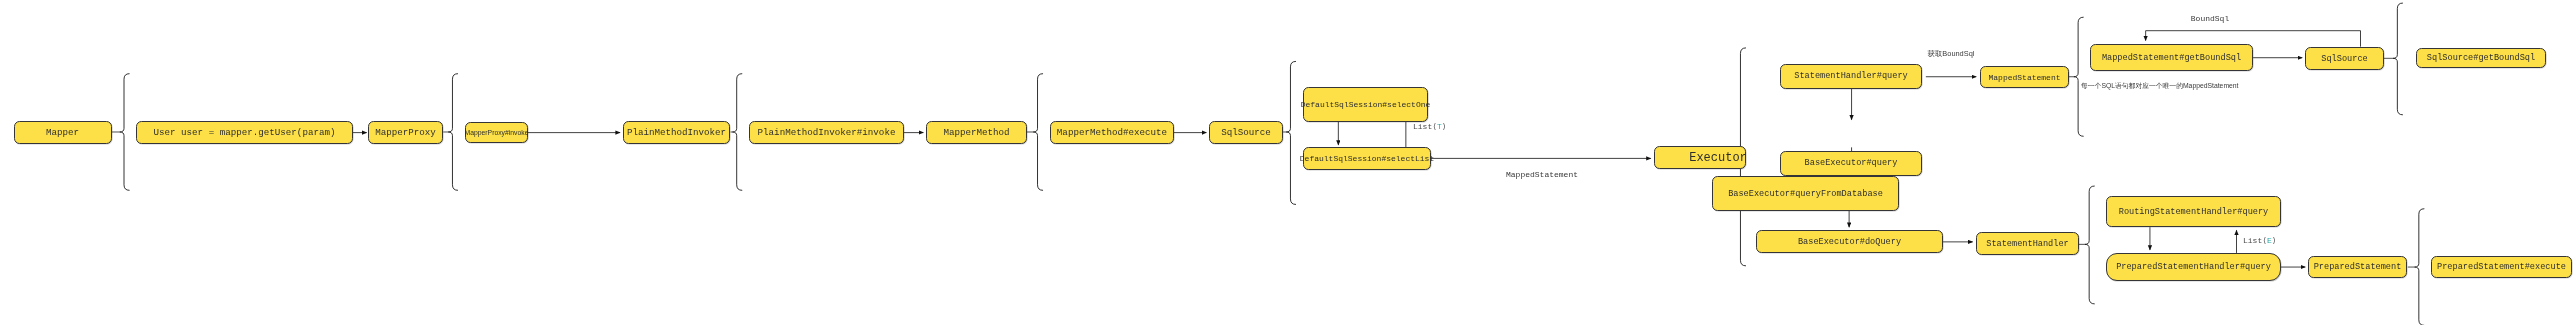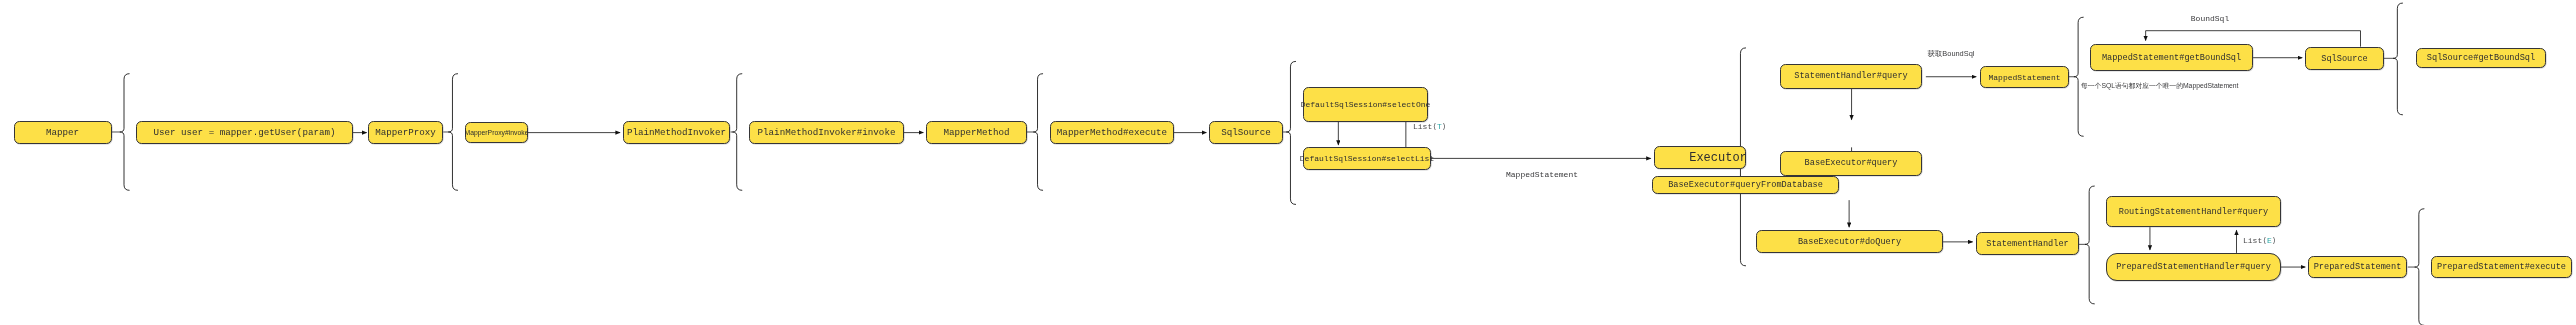--- a/index.html
+++ b/index.html
@@ -95,21 +95,21 @@
       <div class="node" style="left: 749px; top: 121px; width: 155px; height: 23px; font-size: 9.2px;">PlainMethodInvoker#invoke</div>
       <div class="node" style="left: 926px; top: 121px; width: 101px; height: 23px; font-size: 9.2px;">MapperMethod</div>
       <div class="node" style="left: 1050px; top: 121px; width: 124px; height: 23px; font-size: 9.2px;">MapperMethod#execute</div>
       <div class="node" style="left: 1209px; top: 121px; width: 74px; height: 23px; font-size: 9.2px;">SqlSource</div>
       <div class="node" style="left: 1303px; top: 87px; width: 125px; height: 35px; font-size: 8px;">DefaultSqlSession#selectOne</div>
       <div class="node" style="left: 1303px; top: 147px; width: 128px; height: 23px; font-size: 8px;">DefaultSqlSession#selectList</div>
       <div class="node" style="left: 1654px; top: 146px; width: 92px; height: 23px; font-size: 12px; padding-left: 36px;">Executor</div>
       <div class="node" style="left: 1780px; top: 64px; width: 142px; height: 24.6px; font-size: 8.6px;">StatementHandler#query</div>
       <div class="node" style="left: 1980px; top: 66px; width: 89px; height: 22px; font-size: 8px;">MappedStatement</div>
       <div class="node" style="left: 1780px; top: 123px; width: 142px; height: 24.6px; font-size: 8.6px; margin-top: 28px;">BaseExecutor#query</div>
-      <div class="node" style="left: 1652px; top: 176px; width: 187px; height: 18px; font-size: 8.6px;">BaseExecutor#queryFromDatabase</div>
+      <div class="node" style="left: 1712px; top: 176px; width: 187px; height: 35px; font-size: 8.6px;">BaseExecutor#queryFromDatabase</div>
       <div class="node" style="left: 1756px; top: 230px; width: 187px; height: 23px; font-size: 8.6px;">BaseExecutor#doQuery</div>
       <div class="node" style="left: 1976px; top: 232px; width: 103px; height: 23px; font-size: 8.6px;">StatementHandler</div>
       <div class="node" style="left: 2090px; top: 44px; width: 163px; height: 27px; font-size: 8.6px;">MappedStatement#getBoundSql</div>
       <div class="node" style="left: 2305px; top: 47px; width: 79px; height: 23px; font-size: 8.6px;">SqlSource</div>
       <div class="node" style="left: 2416px; top: 48px; width: 130px; height: 19.6px; font-size: 8.6px;">SqlSource#getBoundSql</div>
       <div class="node" style="left: 2106px; top: 196px; width: 175px; height: 31px; font-size: 8.6px;">RoutingStatementHandler#query</div>
       <div class="node" style="left: 2106px; top: 253px; width: 175px; height: 28px; font-size: 8.6px; border-radius: 11px;">PreparedStatementHandler#query</div>
       <div class="node" style="left: 2308px; top: 256px; width: 99px; height: 22px; font-size: 8.6px;">PreparedStatement</div>
       <div class="node" style="left: 2431px; top: 256px; width: 141px; height: 22px; font-size: 8.6px;">PreparedStatement#execute</div>
       <div class="lbl center" style="left: 1542px; top: 171px; font-size: 8px;">MappedStatement</div>

